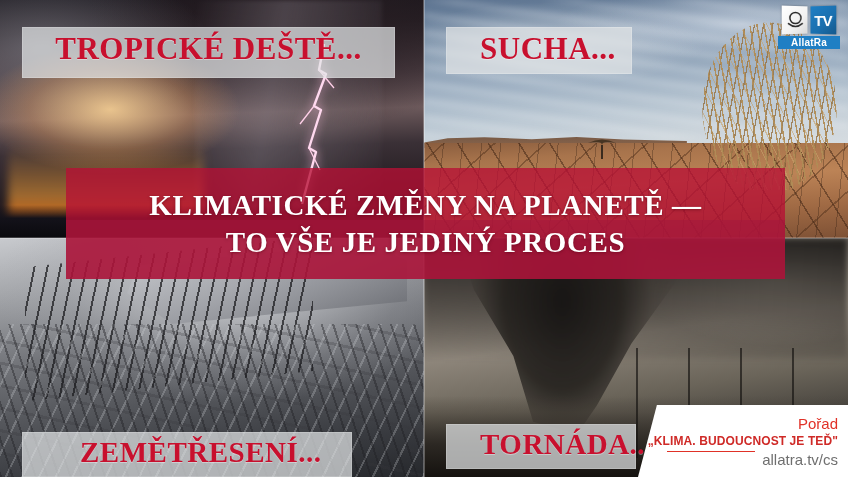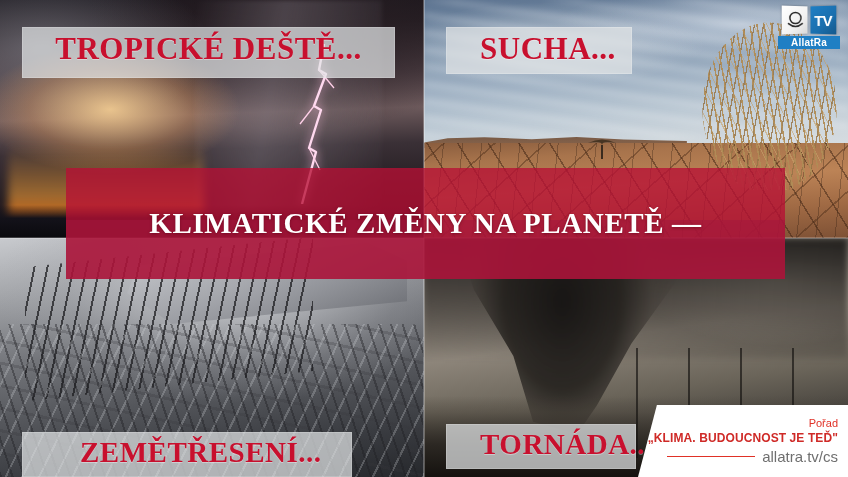--- a/index.html
+++ b/index.html
@@ -239,31 +239,31 @@
     position:absolute; right:0; bottom:0; width:210px; height:72px;
     background:#ffffff;
     clip-path:polygon(9% 0%, 100% 0%, 100% 100%, 0% 100%);
   }
   #footer .inner{
     position:absolute; inset:0;
     display:flex; flex-direction:column; align-items:flex-end; justify-content:center;
     padding:6px 10px 6px 0;
   }
   #footer .porad{
-    color:#e03127; font-size:11px; font-weight:400;
+    color:#e03127; font-size:15px; font-weight:400;
     font-family:"Liberation Sans", sans-serif;
     line-height:1.2;
   }
   #footer .show{
     color:#cf2a27; font-size:12px; font-weight:700;
     font-family:"Liberation Sans", sans-serif;
     letter-spacing:.1px; white-space:nowrap; margin-top:1px;
   }
   #footer .urlrow{
-    display:flex; align-items:center; gap:7px; margin-top:3px; width:100%;
+    display:flex; align-items:flex-start; gap:7px; margin-top:3px; width:100%;
     justify-content:flex-end;
   }
   #footer .rule{ height:1.5px; width:88px; background:#e03127; }
   #footer .url{
     color:#6f6f6f; font-size:15px; font-weight:400;
     font-family:"Liberation Sans", sans-serif;
   }
 </style>
 </head>
 <body>
@@ -327,20 +327,21 @@
   </div>
   <div class="caption" id="cap-br">
     <span>TORNÁDA...</span>
   </div>
 
   <div id="banner">
     <div class="band-top"></div>
     <div class="band-bot"></div>
     <div class="btext">
       <div class="line">KLIMATICKÉ ZMĚNY NA PLANETĚ —</div>
+      <div class="line">TO VŠE JE JEDINÝ PROCES</div>
     </div>
   </div>
 
   <div id="logo">
     <div class="marks">
       <div class="cube">
         <svg width="19" height="20" viewBox="0 0 19 20">
           <circle cx="9.5" cy="8" r="5.6" fill="none" stroke="#2b2b2b" stroke-width="1.5"></circle>
           <path d="M2.6 13.6 Q9.5 19.4 16.4 13.6" fill="none" stroke="#2b2b2b" stroke-width="1.6" stroke-linecap="round"></path>
         </svg>

